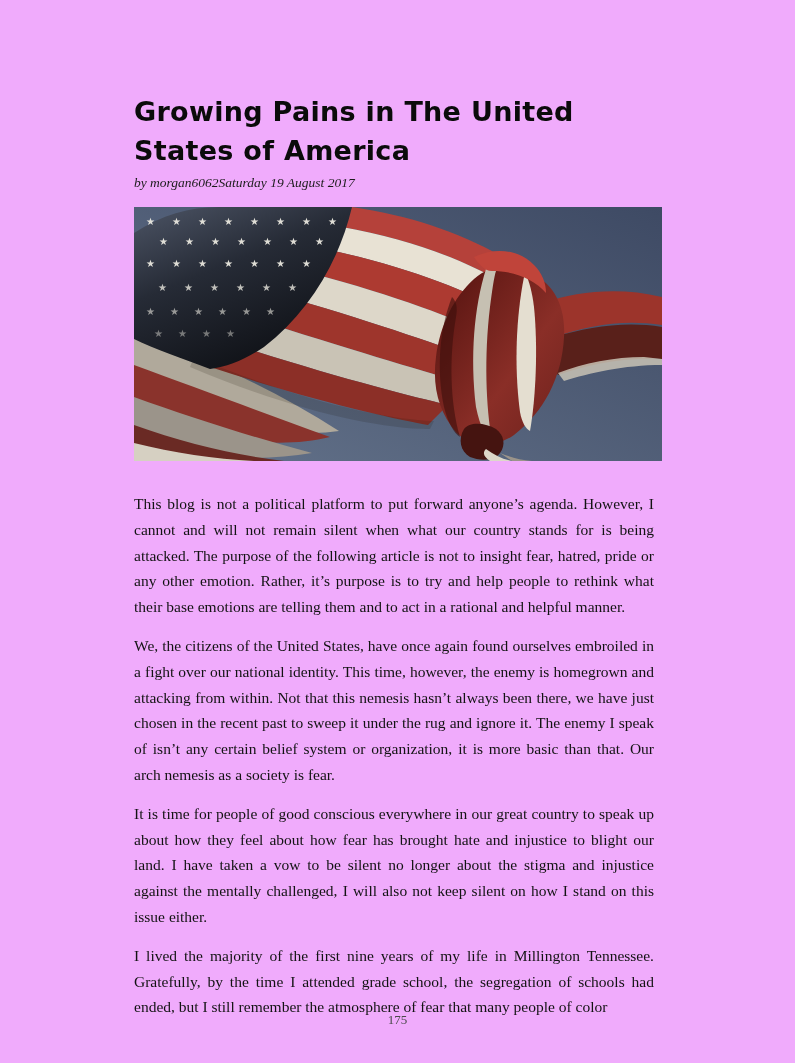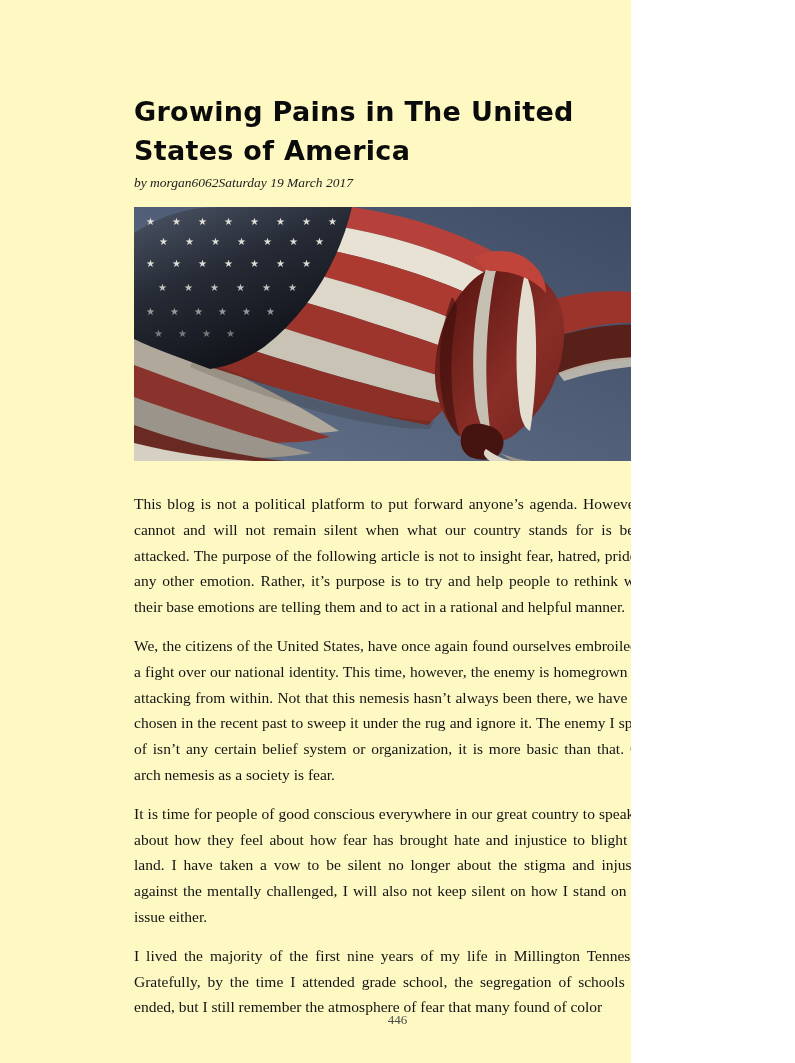--- a/index.html
+++ b/index.html
@@ -2,23 +2,23 @@
 <html style="--sky-top: #3e4a64; --sky-bottom: #64738b; --stripe-red: #b23c33; --stripe-red-dark: #7d2a24; --stripe-white: #e8e2d4; --canton-navy: #232834; --star-white: #e9e7de;"><head>
 <meta charset="utf-8">
 <style>
   html, body {
     margin: 0;
     padding: 0;
     background: #ffffff;
   }
   .page {
     position: relative;
-    width: 631px;
+    width: 795px;
     height: 1063px;
-    background: #fef9c3;
+    background: #f0abfc;
     overflow: hidden;
     font-family: "Liberation Serif", serif;
     color: #111111;
   }
   .content {
     position: absolute;
     left: 134px;
     top: 0;
     width: 528px;
   }
@@ -71,21 +71,21 @@
   }
 </style>
 </head>
 <body>
 
 <div class="page">
   <div class="content">
 
     <h1 class="article-title">Growing Pains in The United States of America</h1>
 
-    <div class="byline">by morgan6062Saturday 19 March 2017</div>
+    <div class="byline">by morgan6062Saturday 19 August 2017</div>
 
     <figure class="flag-figure">
       <svg viewBox="0 0 528 254" width="528" height="254" preserveAspectRatio="none" role="img" aria-label="American flag waving against a blue sky">
         <defs>
           <linearGradient id="skyGrad" x1="1" y1="0" x2="0" y2="1">
             <stop offset="0" stop-color="#3e4a64"></stop>
             <stop offset="1" stop-color="#64738b"></stop>
           </linearGradient>
           <linearGradient id="cantonGrad" x1="0" y1="0" x2="0.55" y2="1">
             <stop offset="0" stop-color="#4d5566"></stop>
@@ -185,18 +185,18 @@
           <path d="M352,242 C360,248 368,252 378,254 L356,254 C350,250 348,246 352,242 Z" fill="#ddd7c9"></path>
           <path d="M366,246 C376,250 386,253 398,254 L378,254 Z" fill="#9b948a"></path>
         </g>
       </svg>
     </figure>
 
     <div class="body-text">
       <p>This blog is not a political platform to put forward anyone’s agenda. However, I cannot and will not remain silent when what our country stands for is being attacked. The purpose of the following article is not to insight fear, hatred, pride or any other emotion. Rather, it’s purpose is to try and help people to rethink what their base emotions are telling them and to act in a rational and helpful manner.</p>
       <p>We, the citizens of the United States, have once again found ourselves embroiled in a fight over our national identity. This time, however, the enemy is homegrown and attacking from within. Not that this nemesis hasn’t always been there, we have just chosen in the recent past to sweep it under the rug and ignore it. The enemy I speak of isn’t any certain belief system or organization, it is more basic than that. Our arch nemesis as a society is fear.</p>
       <p>It is time for people of good conscious everywhere in our great country to speak up about how they feel about how fear has brought hate and injustice to blight our land. I have taken a vow to be silent no longer about the stigma and injustice against the mentally challenged, I will also not keep silent on how I stand on this issue either.</p>
-      <p>I lived the majority of the first nine years of my life in Millington Tennessee. Gratefully, by the time I attended grade school, the segregation of schools had ended, but I still remember the atmosphere of fear that many found of color</p>
+      <p>I lived the majority of the first nine years of my life in Millington Tennessee. Gratefully, by the time I attended grade school, the segregation of schools had ended, but I still remember the atmosphere of fear that many people of color</p>
     </div>
   </div>
 
-  <div class="page-number">446</div>
+  <div class="page-number">175</div>
 </div>
 
 </body></html>

